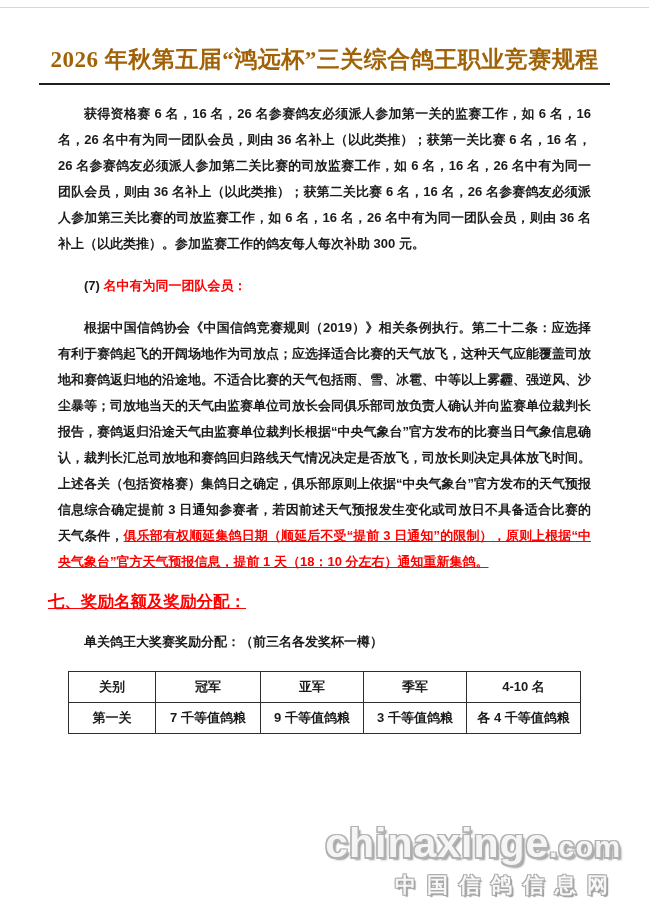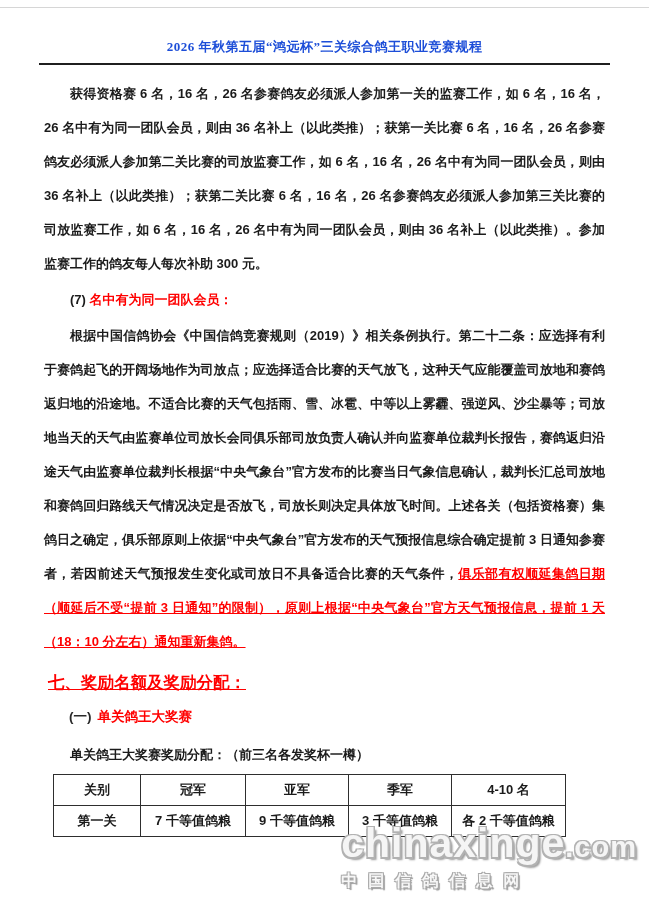--- a/index.html
+++ b/index.html
@@ -12,33 +12,33 @@
     position:relative;
     width:649px;height:915px;
     background:#ffffff;
     overflow:hidden;
     font-family:"Liberation Sans","DejaVu Sans",sans-serif;
     color:var(--color-text);
   }
   .top-edge{position:absolute;top:7px;left:0;width:100%;border-top:1px solid #d6d6d6;}
   .content{padding:36px 42px 0 42px;}
   .doc-title{
-    margin:2px;
+    margin:8px;
     text-align:center;
     font-family:"Liberation Serif","DejaVu Serif",serif;
-    font-size:13px;
+    font-size:23px;
     font-weight:bold;
     letter-spacing:0.5px;
-    color:#1d4ed8;
+    color:#a16207;
   }
   .title-rule{margin:7px -3px 12px -3px;border-bottom:2px solid #1f1f1f;height:0;}
   p.body{
-    margin:2px;
+    margin:16px;
     font-size:13px;
-    line-height:34px;
+    line-height:26px;
     text-align:justify;
     font-weight:600;
     color:var(--color-text);
   }
   .indent{text-indent:2em;}
   .red{color:var(--color-red);}
   .bold{font-weight:700;}
   .underline{text-decoration:underline;}
   .section-heading{
     margin:13px 0 11px 6px;
@@ -51,57 +51,58 @@
     margin:0 0 9px 0;
     text-indent:2em;
     font-size:13.5px;
     font-weight:700;
     line-height:24px;
   }
   .sub-num{color:#2a2a2a;margin-right:6px;font-weight:600;}
   .table-caption{margin-bottom:7px;}
   table.award-table{
     border-collapse:collapse;
-    margin-left:11px;
+    margin-left:26px;
     table-layout:fixed;
   }
   table.award-table th,
   table.award-table td{
     border:1.5px solid var(--color-border);
     height:30px;
     text-align:center;
     vertical-align:middle;
     font-size:13px;
     font-weight:600;
     padding:0 2px;
   }
   .watermark{
     position:absolute;
     top:823px;
-    right:12px;
+    right:28px;
+    text-align:right;
     user-select:none;
   }
   .wm-domain{
     font-size:41px;
     font-weight:700;
     line-height:1;
     letter-spacing:1px;
     color:#f5f5f5;
     text-shadow:
       -1.5px -1.5px 0 #b2b2b2,
        1.5px -1.5px 0 #b2b2b2,
       -1.5px  1.5px 0 #b2b2b2,
        1.5px  1.5px 0 #b2b2b2,
        3px 3px 2px #9c9c9c;
   }
   .wm-tld{font-size:29px;font-weight:700;}
   .wm-site{
     margin-top:7px;
     padding-right:2px;
-    font-size:16px;
+    font-size:21px;
     font-weight:700;
     letter-spacing:11px;
     color:#f7f7f7;
     text-shadow:
       -1px -1px 0 #a9a9a9,
        1px -1px 0 #a9a9a9,
       -1px  1px 0 #a9a9a9,
        1px  1px 0 #a9a9a9,
        2px 2px 1px #9a9a9a;
   }
@@ -120,21 +121,20 @@
     <p class="body indent">获得资格赛 6 名，16 名，26 名参赛鸽友必须派人参加第一关的监赛工作，如 6 名，16 名，26 名中有为同一团队会员，则由 36 名补上（以此类推）；获第一关比赛 6 名，16 名，26 名参赛鸽友必须派人参加第二关比赛的司放监赛工作，如 6 名，16 名，26 名中有为同一团队会员，则由 36 名补上（以此类推）；获第二关比赛 6 名，16 名，26 名参赛鸽友必须派人参加第三关比赛的司放监赛工作，如 6 名，16 名，26 名中有为同一团队会员，则由 36 名补上（以此类推）。参加监赛工作的鸽友每人每次补助 300 元。</p>
 
 
     <p class="body indent"><span>(7)</span> <span class="red bold">名中有为同一团队会员：</span></p>
 
     <p class="body indent"><span>根据中国信鸽协会《中国信鸽竞赛规则（2019）》相关条例执行。第二十二条：应选择有利于赛鸽起飞的开阔场地作为司放点；应选择适合比赛的天气放飞，这种天气应能覆盖司放地和赛鸽返归地的沿途地。不适合比赛的天气包括雨、雪、冰雹、中等以上雾霾、强逆风、沙尘暴等；司放地当天的天气由监赛单位司放长会同俱乐部司放负责人确认并向监赛单位裁判长报告，赛鸽返归沿途天气由监赛单位裁判长根据“中央气象台”官方发布的比赛当日气象信息确认，裁判长汇总司放地和赛鸽回归路线天气情况决定是否放飞，司放长则决定具体放飞时间。上述各关（包括资格赛）集鸽日之确定，俱乐部原则上依据“中央气象台”官方发布的天气预报信息综合确定提前 3 日通知参赛者，若因前述天气预报发生变化或司放日不具备适合比赛的天气条件，</span><span class="red bold underline">俱乐部有权顺延集鸽日期（顺延后不受“提前 3 日通知”的限制），原则上根据“中央气象台”官方天气预报信息，提前 1 天（18：10 分左右）通知重新集鸽。</span></p>
 
 
     <h2 class="section-heading">七、奖励名额及奖励分配：</h2>
 
-    <p class="sub-heading"><span class="sub-num">(一)</span><span class="red">单关鸽王大奖赛</span></p>
 
     <p class="body indent table-caption">单关鸽王大奖赛奖励分配：（前三名各发奖杯一樽）</p>
 
     <table class="award-table">
       <colgroup>
         <col style="width:87px">
         <col style="width:105px">
         <col style="width:103px">
         <col style="width:103px">
         <col style="width:114px">
@@ -147,21 +147,21 @@
           <th>季军</th>
           <th>4-10 名</th>
         </tr>
       </thead>
       <tbody>
         <tr>
           <td>第一关</td>
           <td>7 千等值鸽粮</td>
           <td>9 千等值鸽粮</td>
           <td>3 千等值鸽粮</td>
-          <td>各 2 千等值鸽粮</td>
+          <td>各 4 千等值鸽粮</td>
         </tr>
       </tbody>
     </table>
 
   </div>
 
   <div class="watermark">
     <div class="wm-domain"><span>chinaxinge</span><span class="wm-tld">.com</span></div>
     <div class="wm-site">中国信鸽信息网</div>
   </div>

